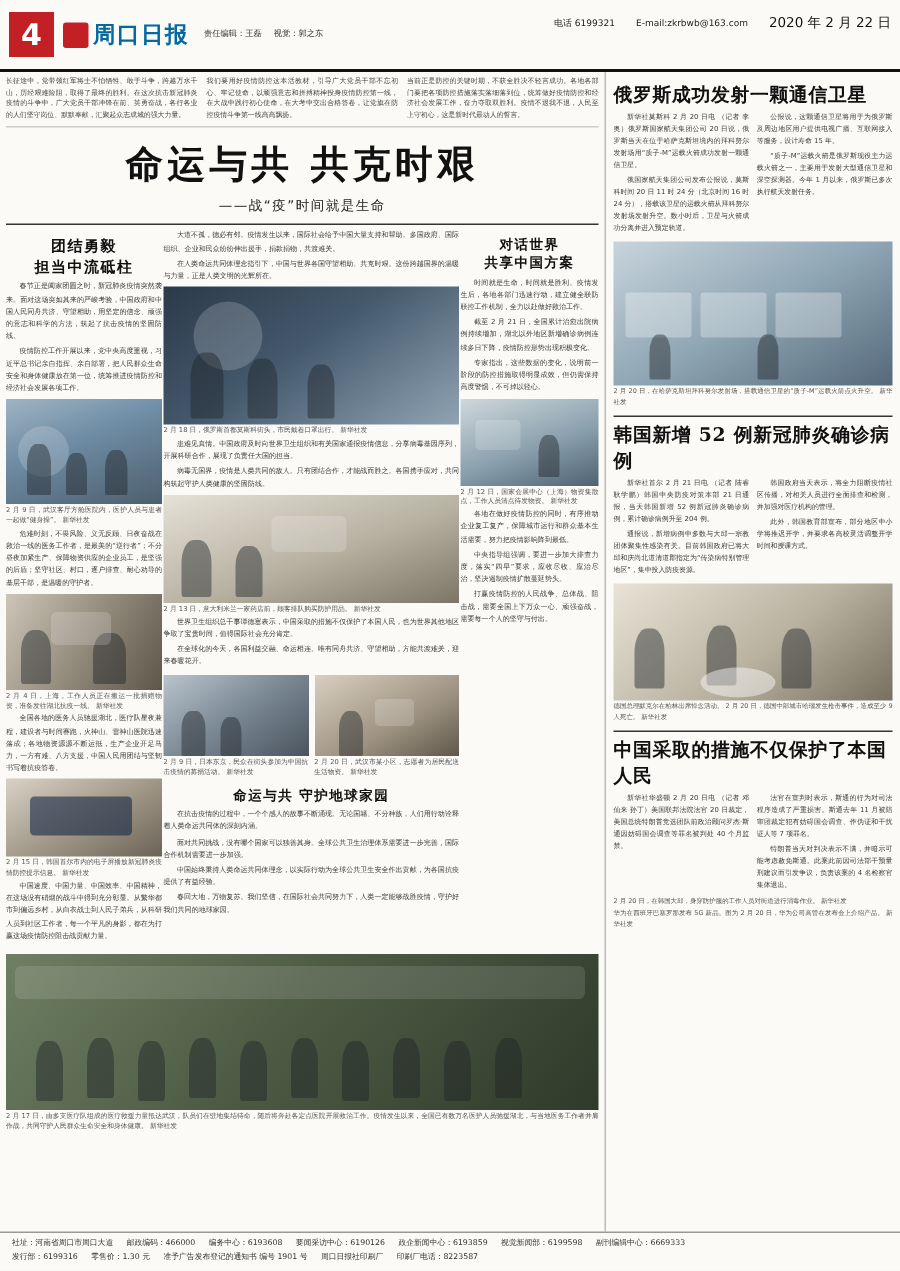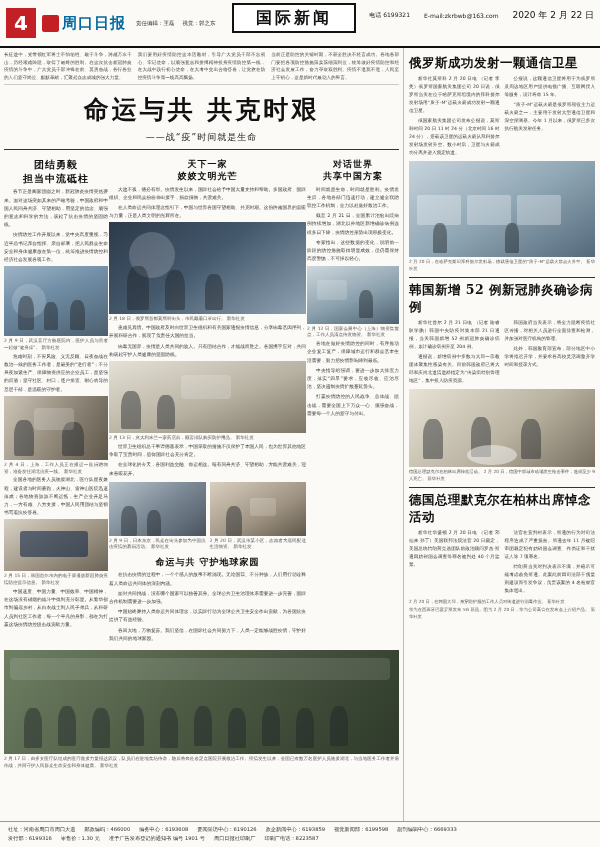--- a/index.html
+++ b/index.html
@@ -157,23 +157,20 @@
   <div class="masthead">
     <div class="pagenum">4</div>
     <div class="paper-logo">
       <div class="logo-mark"></div>
       <div class="logo-text">周口日报</div>
     </div>
     <div class="mh-meta">
       <span>责任编辑：王磊</span>
       <span>视觉：郭之东</span>
     </div>
-    <div class="section-title">
-      <span>国际新闻</span>
-    </div>
     <div class="mh-right">
       <span><span>电话</span>&nbsp;<span>6199321</span></span>
       <span><span>E-mail:</span><span>zkrbwb@163.com</span></span>
       <span class="mh-date">2020 年 2 月 22 日</span>
     </div>
   </div>
 
   <div class="body">
 
     <div class="left">
@@ -219,22 +216,20 @@
 
           <div class="photo p3" style="height:52px">
             <div class="blob" style="width:68px;height:26px;left:16px;top:12px;border-radius:3px;background:rgba(20,40,70,.6)"></div>
           </div>
           <div class="cap">2 月 15 日，韩国首尔市内的电子屏播放新冠肺炎疫情防控提示信息。    新华社发</div>
 
           <p class="txt">中国速度、中国力量、中国效率、中国精神，在这场没有硝烟的战斗中得到充分彰显。从繁华都市到偏远乡村，从白衣战士到人民子弟兵，从科研人员到社区工作者，每一个平凡的身影，都在为打赢这场疫情防控阻击战贡献力量。</p>
         </div>
 
         <div class="colB">
-          <div class="subhead small" style="white-space:pre-line">天下一家
-姣姣文明光芒</div>
           <p class="txt">大道不孤，德必有邻。疫情发生以来，国际社会给予中国大量支持和帮助。多国政府、国际组织、企业和民众纷纷伸出援手，捐款捐物，共渡难关。</p>
           <p class="txt">在人类命运共同体理念指引下，中国与世界各国守望相助、共克时艰。这份跨越国界的温暖与力量，正是人类文明的光辉所在。</p>
 
           <div class="photo p4" style="height:92px">
             <div class="blob" style="width:46px;height:46px;left:20px;top:10px"></div>
             <div class="fig" style="width:22px;height:44px;left:18px;top:44px"></div>
             <div class="fig" style="width:20px;height:40px;left:56px;top:48px"></div>
             <div class="fig" style="width:18px;height:36px;left:96px;top:52px"></div>
           </div>
           <div class="cap">2 月 18 日，俄罗斯首都莫斯科街头，市民戴着口罩出行。    新华社发</div>
@@ -352,21 +347,21 @@
       <div class="photo p11" style="height:78px">
         <div class="fig" style="width:20px;height:40px;left:14px;top:30px"></div>
         <div class="fig" style="width:20px;height:40px;left:62px;top:28px"></div>
         <div class="fig" style="width:20px;height:40px;left:112px;top:30px"></div>
         <div class="blob" style="width:50px;height:20px;left:58px;top:56px;background:rgba(255,255,255,.45)"></div>
       </div>
       <div class="rcap">德国总理默克尔在柏林出席悼念活动。 2 月 20 日，德国中部城市哈瑙发生枪击事件，造成至少 9 人死亡。    新华社发</div>
 
       <div class="rrule"></div>
 
-      <div class="rhead">德国总理默克尔在柏林出席悼念活动</div>
+      <div class="rhead">中国采取的措施不仅保护了本国人民</div>
       <div class="rcols">
         <div style="flex:1">
           <p class="rtxt">新华社华盛顿 2 月 20 日电 （记者 邓仙来 孙丁）美国联邦法院法官 20 日裁定，美国总统特朗普竞选团队前政治顾问罗杰·斯通因妨碍国会调查等罪名被判处 40 个月监禁。</p>
         </div>
         <div style="flex:1">
           <p class="rtxt">法官在宣判时表示，斯通的行为对司法程序造成了严重损害。斯通去年 11 月被陪审团裁定犯有妨碍国会调查、作伪证和干扰证人等 7 项罪名。</p>
           <p class="rtxt">特朗普当天对判决表示不满，并暗示可能考虑赦免斯通。此案此前因司法部干预量刑建议而引发争议，负责该案的 4 名检察官集体退出。</p>
         </div>
       </div>
       <div class="rcap">2 月 20 日，在韩国大邱，身穿防护服的工作人员对街道进行消毒作业。    新华社发</div>

